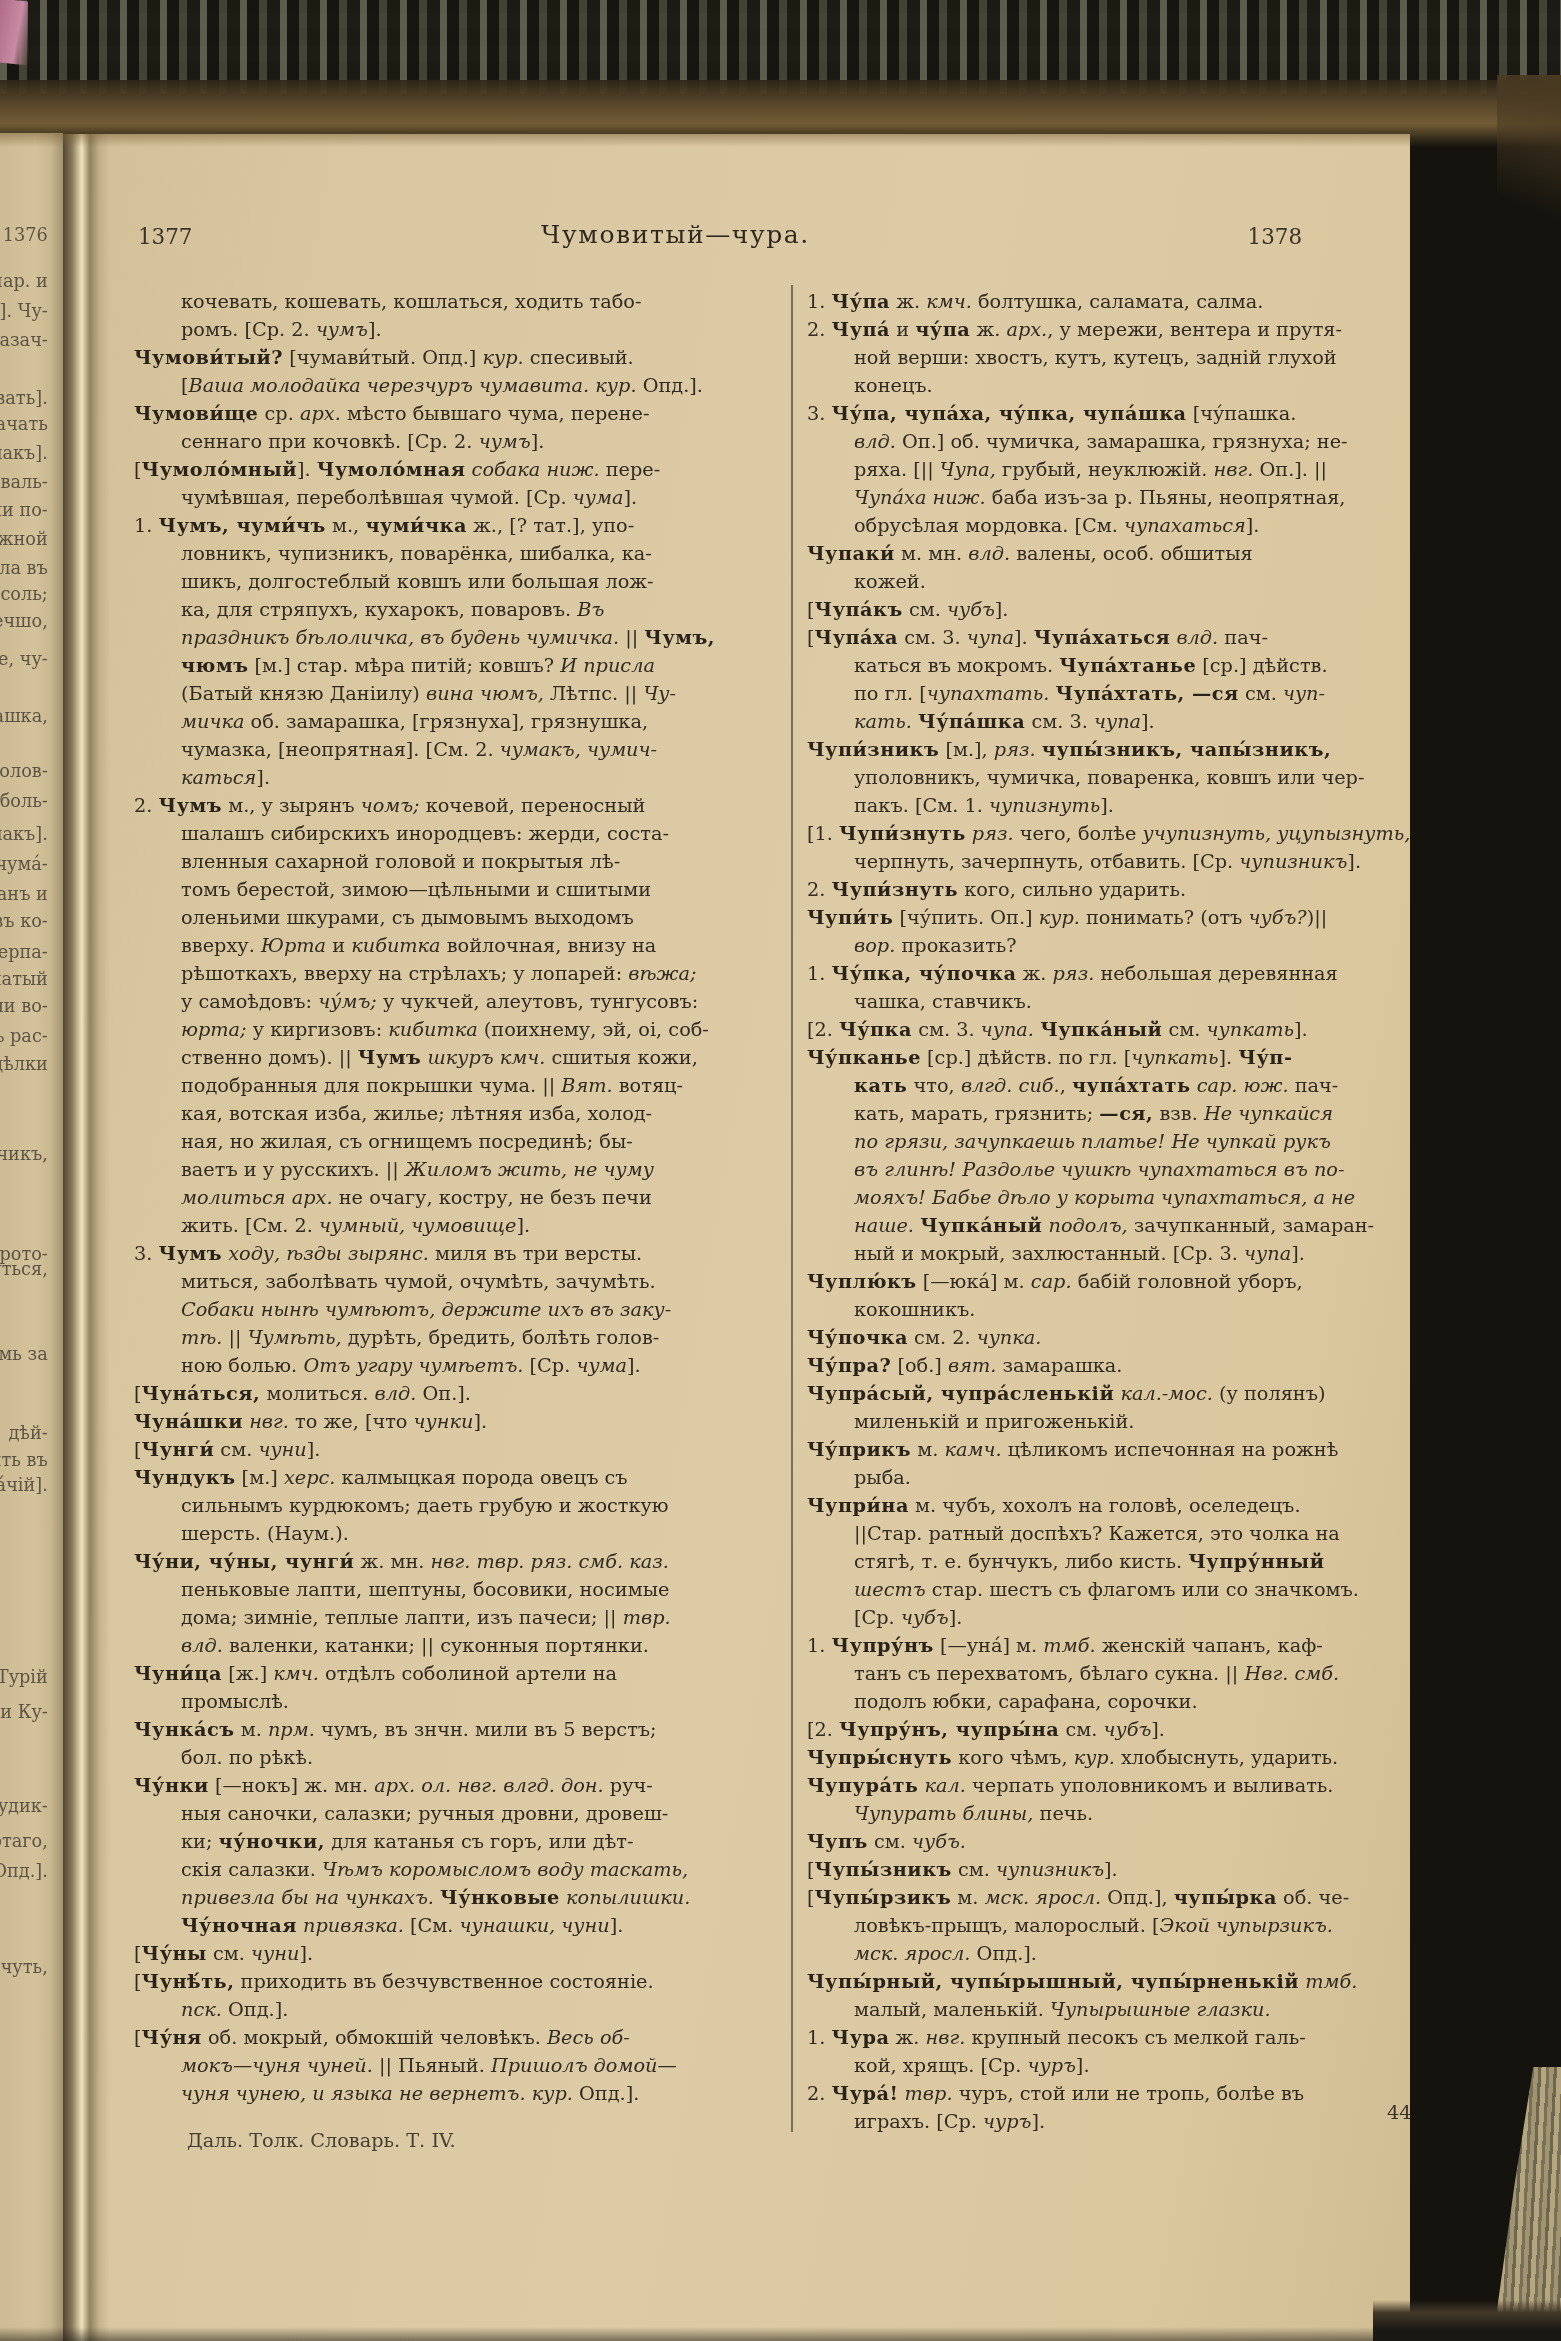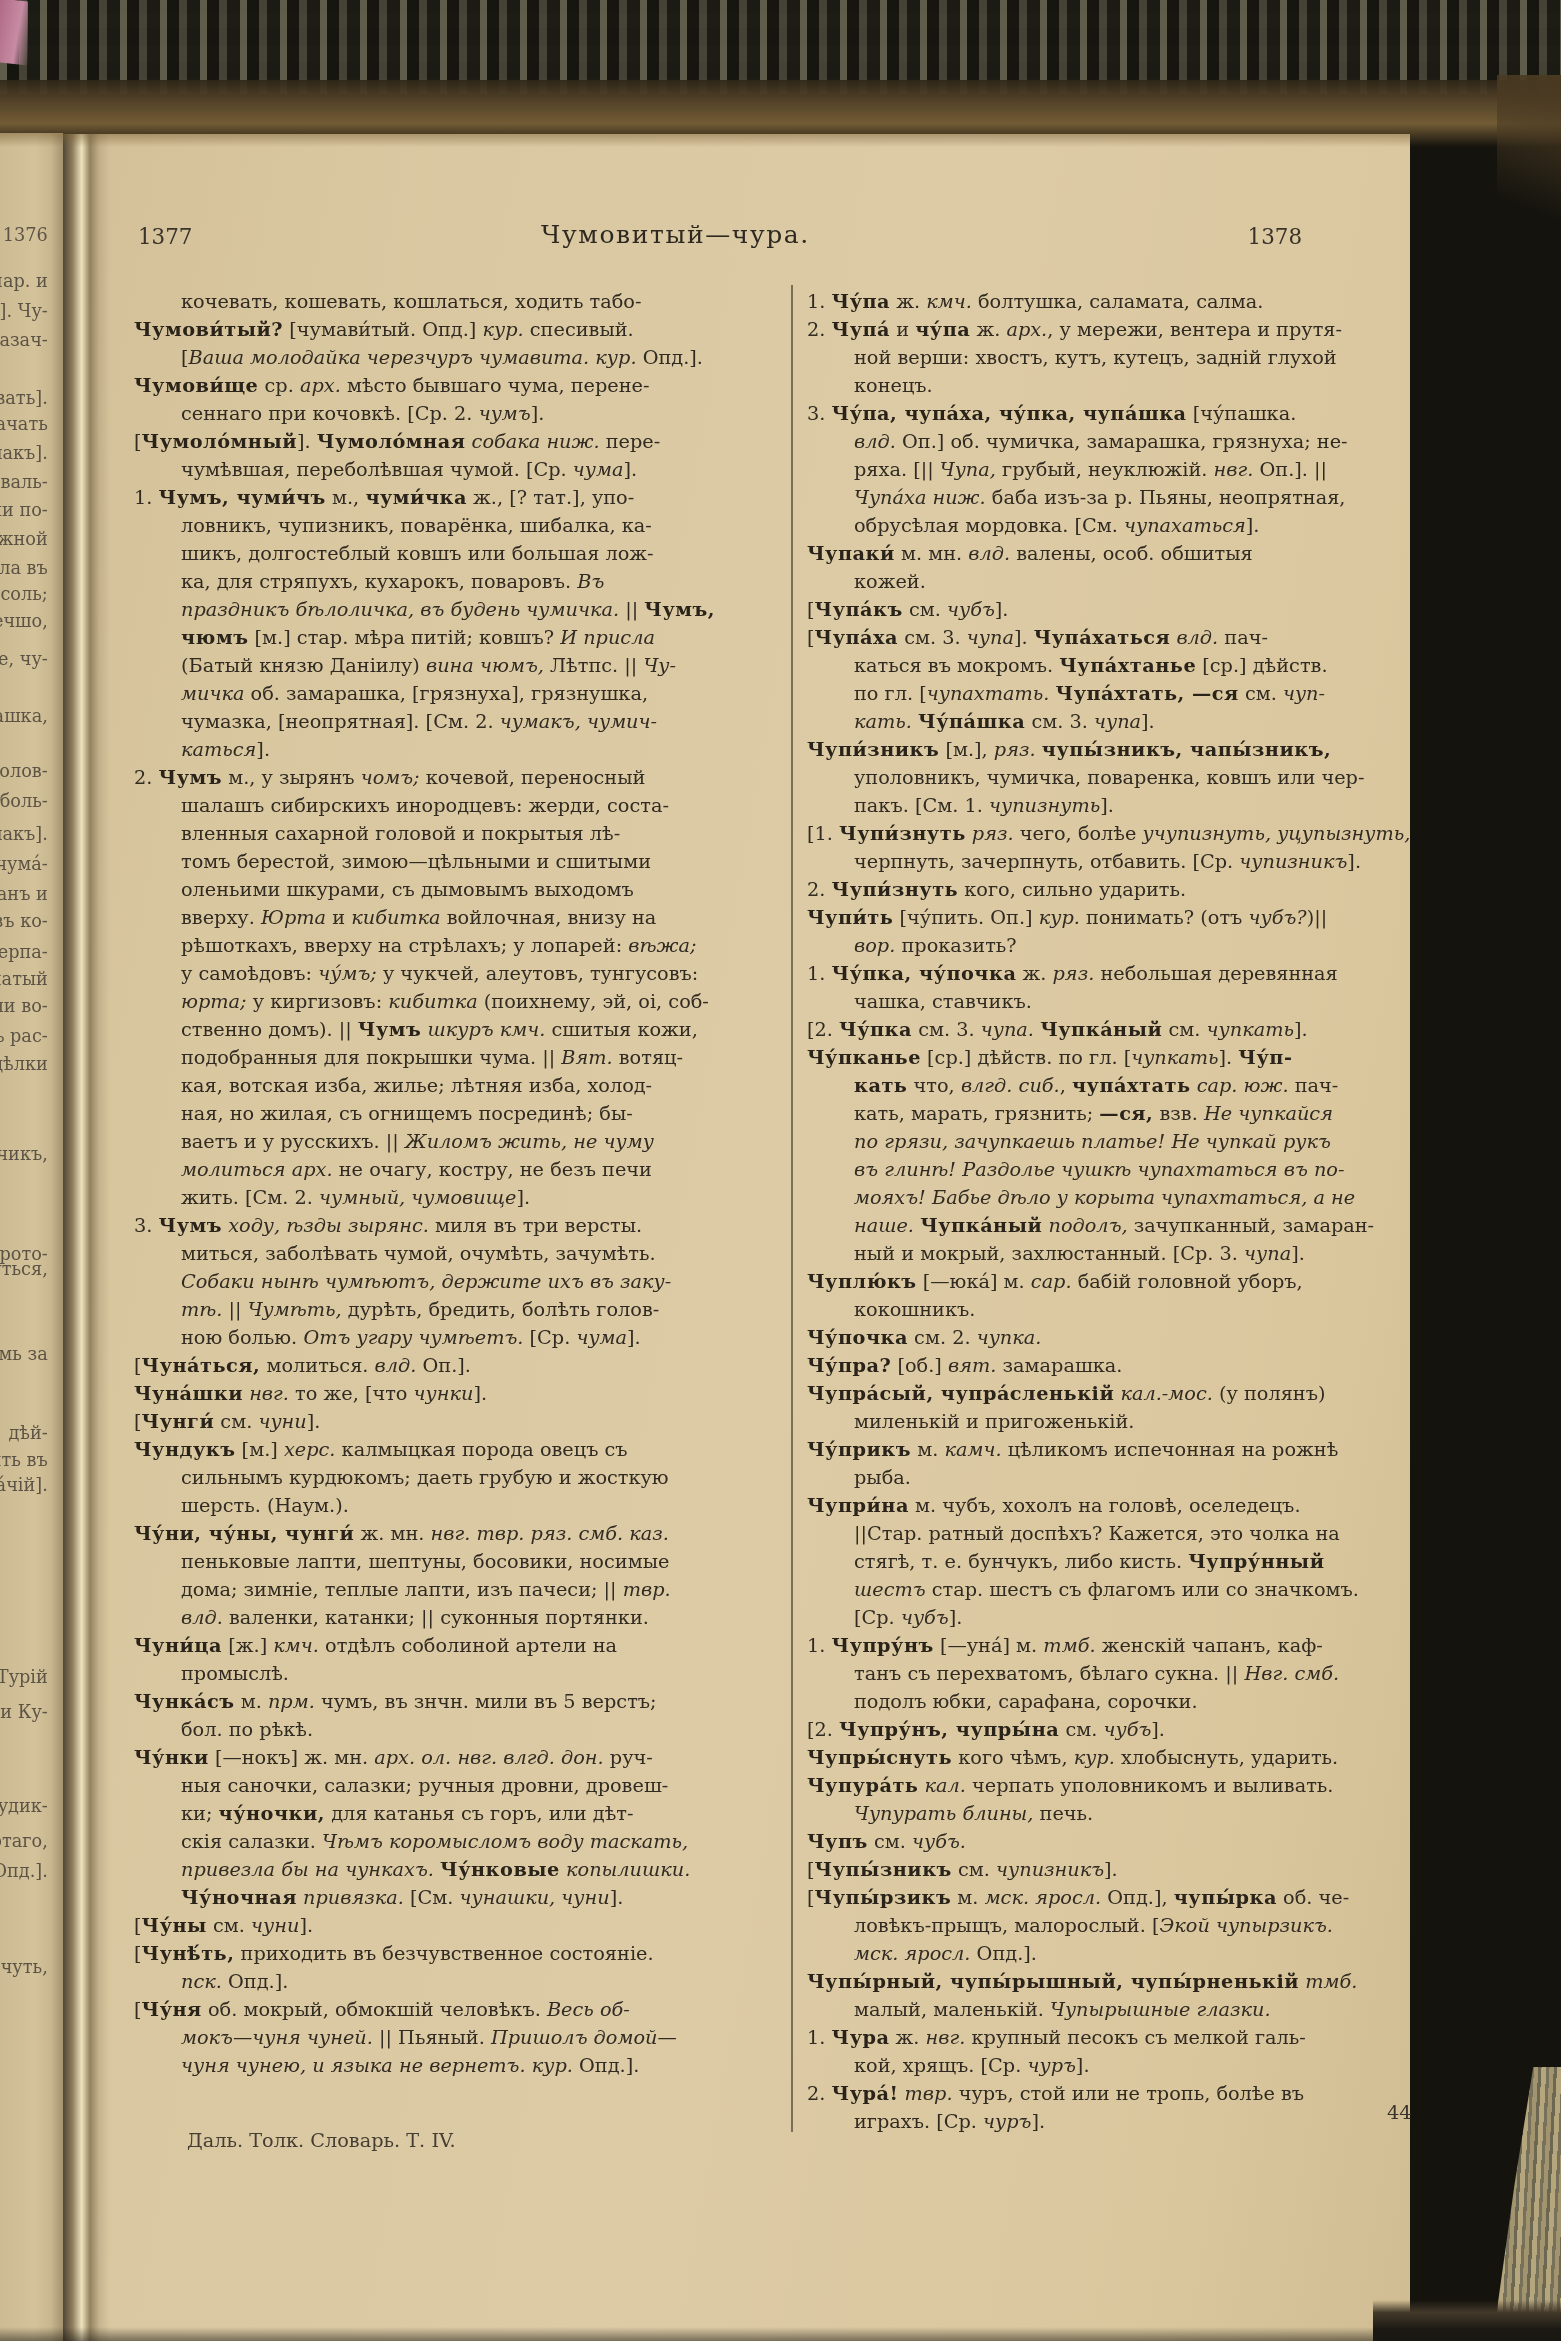--- a/index.html
+++ b/index.html
@@ -63,20 +63,21 @@
 
 <div class="scene">
   <div class="prev-page-bg"></div>
   <div class="page">
     <span class="hdr-num l">1377</span>
     <div class="hdr-title">Чумовитый—чура.</div>
     <span class="hdr-num r">1378</span>
     <div class="col-divider"></div>
     <div class="col left" id="col-left">
         <div class="tl ind">кочевать, кошевать, кошлаться, ходить табо-</div>
+        <div class="tl ind">ромъ. [Ср. 2. <i>чумъ</i>].</div>
         <div class="tl"><b>Чумови́тый?</b> [чумави́тый. Опд.] <i>кур.</i> спесивый.</div>
         <div class="tl ind">[<i>Ваша молодайка черезчуръ чумавита. кур.</i> Опд.].</div>
         <div class="tl"><b>Чумови́ще</b> ср. <i>арх.</i> мѣсто бывшаго чума, перене-</div>
         <div class="tl ind">сеннаго при кочовкѣ. [Ср. 2. <i>чумъ</i>].</div>
         <div class="tl">[<b>Чумоло́мный</b>]. <b>Чумоло́мная</b> <i>собака ниж.</i> пере-</div>
         <div class="tl ind">чумѣвшая, переболѣвшая чумой. [Ср. <i>чума</i>].</div>
         <div class="tl">1. <b>Чумъ, чуми́чъ</b> м., <b>чуми́чка</b> ж., [? тат.], упо-</div>
         <div class="tl ind">ловникъ, чупизникъ, поварёнка, шибалка, ка-</div>
         <div class="tl ind">шикъ, долгостеблый ковшъ или большая лож-</div>
         <div class="tl ind">ка, для стряпухъ, кухарокъ, поваровъ. <i>Въ</i></div>

